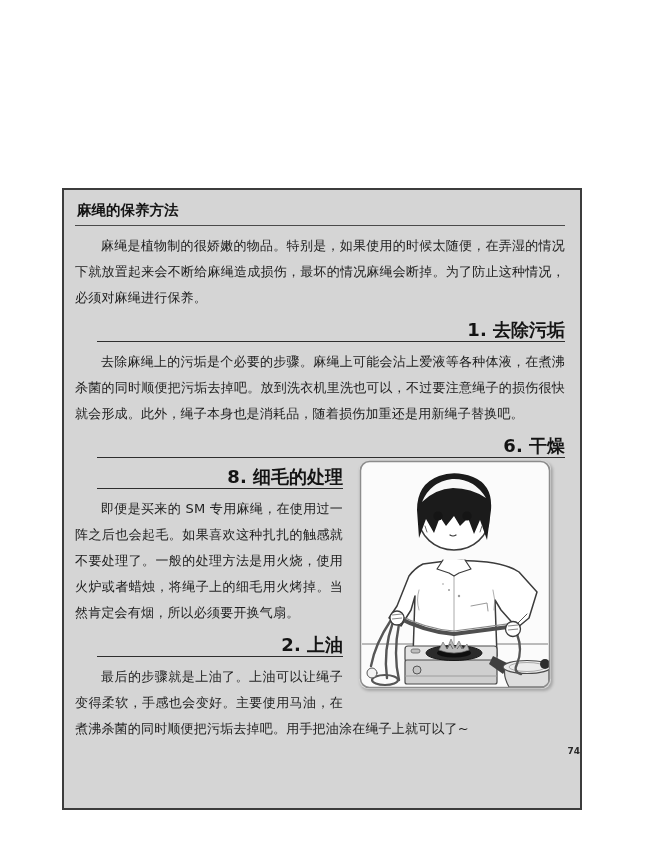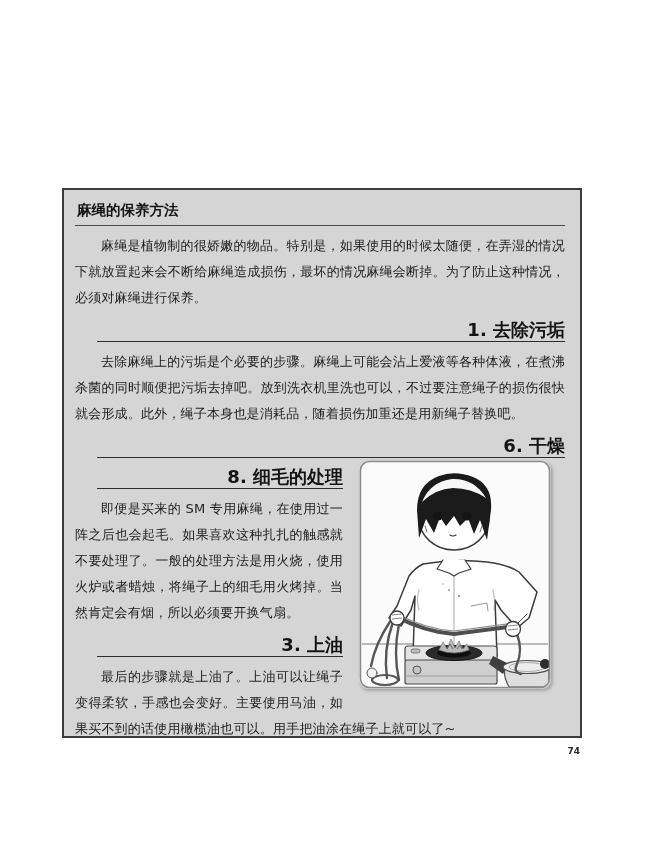--- a/index.html
+++ b/index.html
@@ -6,21 +6,21 @@
   .page {
     position: relative;
     width: 650px; height: 850px;
     background: #ffffff;
     font-family: "DejaVu Sans", sans-serif;
     overflow: hidden;
   }
   .content-box {
     position: absolute;
     left: 62px; top: 188px;
-    width: 520px; height: 550px;
+    width: 520px; height: 622px;
     box-sizing: border-box;
     background: #d5d5d5;
     border: 2px solid #3c3c3c;
     padding: 7px 15px 10px 11px;
     overflow: hidden;
   }
   .article-title {
     margin: 0;
     padding: 4px 0 6px 2px;
     font-size: 14.5px;
@@ -160,19 +160,19 @@
             <path d="M149,166 L159,165 M149,170 L159,169" stroke="#555" stroke-width="0.7" fill="none"></path>
           </g>
         </g>
         <rect x="1.5" y="1.5" width="189" height="226" rx="9" fill="none" stroke="#8c8c8c" stroke-width="1.5"></rect>
       </svg>
     </figure>
 
     <h2 class="sec-heading">8. 细毛的处理</h2>
     <p class="para">即便是买来的 SM 专用麻绳，在使用过一阵之后也会起毛。如果喜欢这种扎扎的触感就不要处理了。一般的处理方法是用火烧，使用火炉或者蜡烛，将绳子上的细毛用火烤掉。当然肯定会有烟，所以必须要开换气扇。</p>
 
-    <h2 class="sec-heading">3. 上油</h2>
-    <p class="para">最后的步骤就是上油了。上油可以让绳子变得柔软，手感也会变好。主要使用马油，如果买不到的话使用橄榄油也可以。用手把油涂在绳子上就可以了~</p>
+    <h2 class="sec-heading">2. 上油</h2>
+    <p class="para">最后的步骤就是上油了。上油可以让绳子变得柔软，手感也会变好。主要使用马油，在煮沸杀菌的同时顺便把污垢去掉吧。用手把油涂在绳子上就可以了~</p>
 
   </div>
 
   <div class="page-number">74</div>
 </div>
 
 </body></html>

